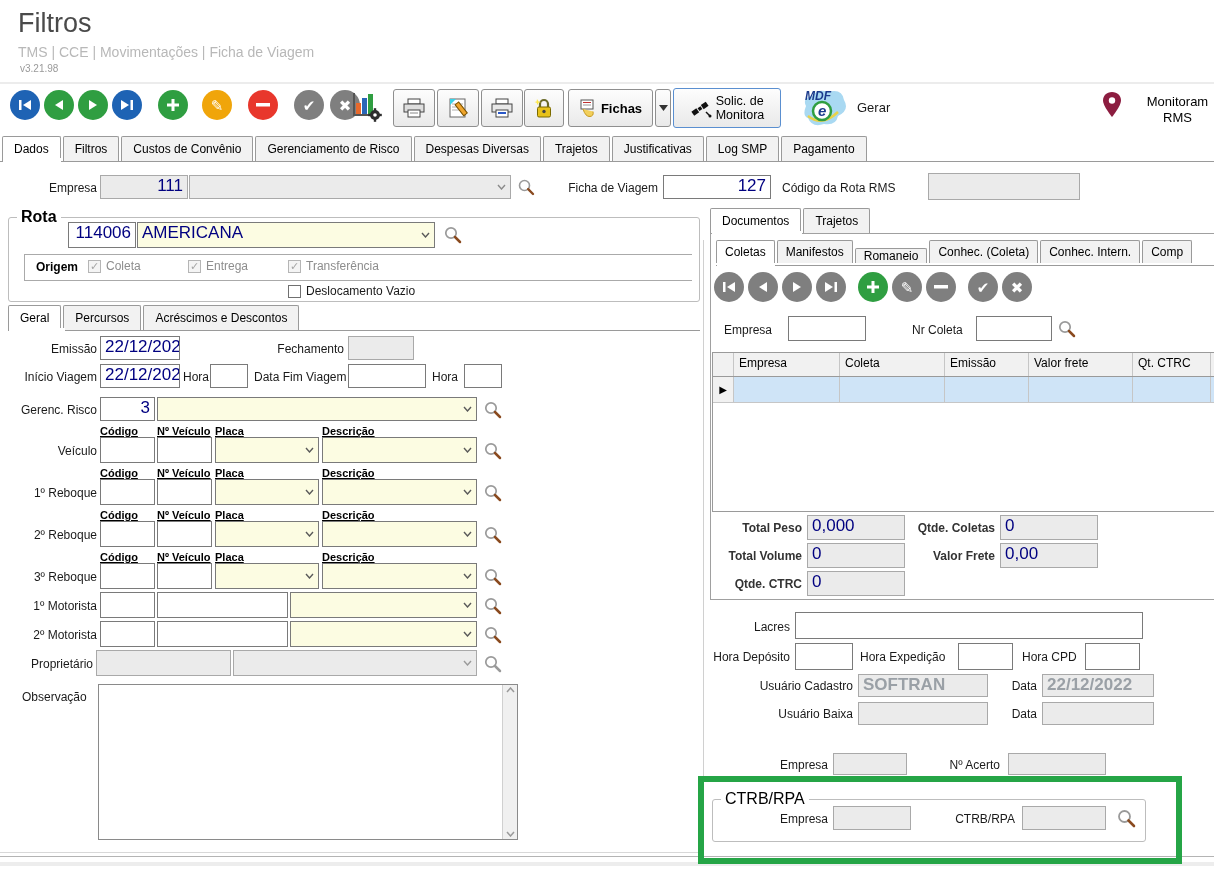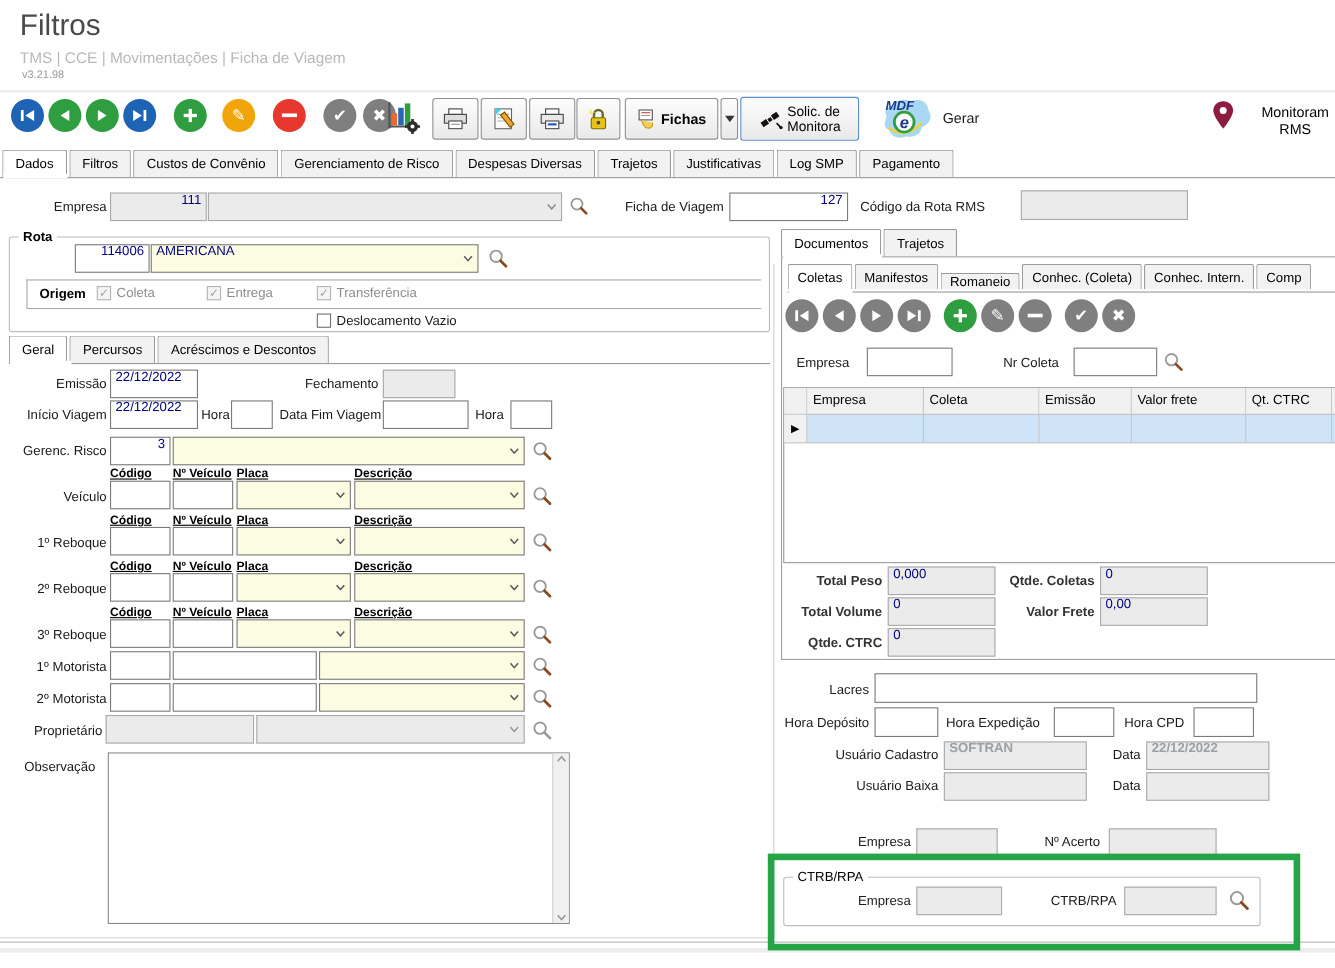--- a/index.html
+++ b/index.html
@@ -2,21 +2,21 @@
 <html><head>
 <meta charset="utf-8">
 <style>
   html,body{margin:0;padding:0;background:#fff;}
   #app{position:relative;width:1214px;height:880px;background:#fff;overflow:hidden;
        font-family:"Liberation Sans",sans-serif;color:#000;}
   .abs{position:absolute;}
   .lbl{font-size:12px;color:#1a1a1a;white-space:nowrap;}
   .rt{text-align:right;}
   .fld{position:absolute;box-sizing:border-box;border:1px solid #7a7a7a;background:#fff;
-       font-size:12px;color:#000080;display:flex;align-items:flex-end;padding:12px 4px;overflow:hidden;}
+       font-size:17px;color:#000080;display:flex;align-items:flex-start;padding:0 4px;overflow:hidden;}
   .fld.gray{background:#ebebeb;border-color:#a9a9a9;}
   .fld.yellow{background:#fcfce2;}
   .fld .num{width:100%;text-align:right;}
   .combo{justify-content:space-between;padding-right:0;}
   .dd{width:17px;align-self:stretch;display:flex;align-items:center;justify-content:center;flex:none;}
   .grayval{color:#9aa0a6;font-weight:bold;}
   .circ{width:30px;height:30px;border-radius:50%;display:flex;align-items:center;justify-content:center;
         color:#fff;flex:none;font-size:15px;line-height:1;}
   .c-blue{background:#1e63b4;} .c-green{background:#2f9e41;} .c-orange{background:#f0a50a;}
   .c-red{background:#e8372c;} .c-gray{background:#7f7f7f;}
@@ -25,21 +25,21 @@
         font-size:13px;}
   .tab{box-sizing:border-box;border:1px solid #9a9a9a;border-bottom:none;background:#f2f2f2;
        padding:5px 11px;font-size:12px;white-space:nowrap;border-radius:2px 2px 0 0;margin-right:2px;}
   .tab.active{background:#fff;position:relative;z-index:3;}
   .hline{position:absolute;height:1px;background:#9a9a9a;}
   .cb{width:13px;height:13px;box-sizing:border-box;border:1px solid #707070;background:#fff;flex:none;
       display:flex;align-items:center;justify-content:center;font-size:11px;}
   .cb.dis{border-color:#b5b5b5;background:#f4f4f4;color:#a5a5a5;}
   .cbrow{position:absolute;display:flex;align-items:center;gap:5px;}
   fieldset{position:absolute;box-sizing:border-box;border:1px solid #bdbdbd;border-radius:3px;margin:0;padding:0;}
-  legend{font-size:12px;padding:0 4px;margin-left:8px;}
+  legend{font-size:16px;padding:0 4px;margin-left:8px;}
   .colh{position:absolute;font-size:11px;font-weight:bold;text-decoration:underline;white-space:nowrap;}
   .mag{position:absolute;width:20px;height:20px;display:flex;align-items:center;justify-content:center;}
   .thead-cell{box-sizing:border-box;border-right:1px solid #c6c6c6;background:#f1f1f1;font-size:12px;
               padding:3px 5px;overflow:hidden;white-space:nowrap;}
   .trow-cell{box-sizing:border-box;border-right:1px solid #c6c6c6;height:25px;}
   .scroll{position:absolute;top:0;right:0;bottom:0;width:15px;background:#f0f0f0;border-left:1px solid #d0d0d0;
           display:flex;flex-direction:column;justify-content:space-between;align-items:center;padding:2px 0;box-sizing:border-box;}
 </style>
 </head>
 <body>

